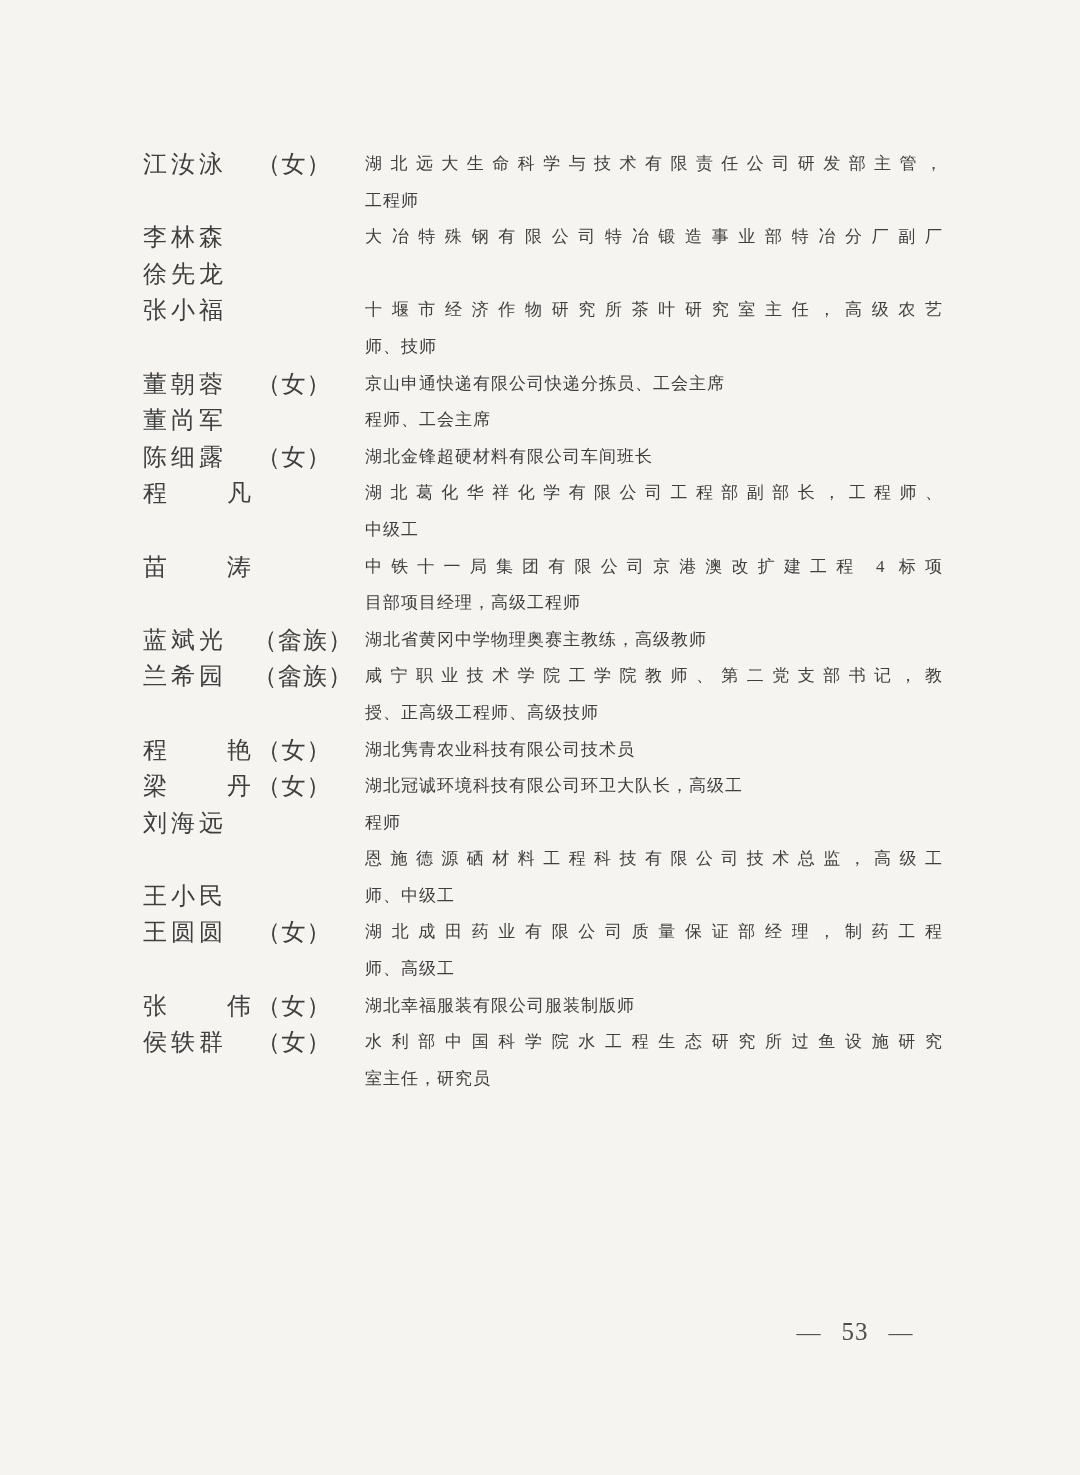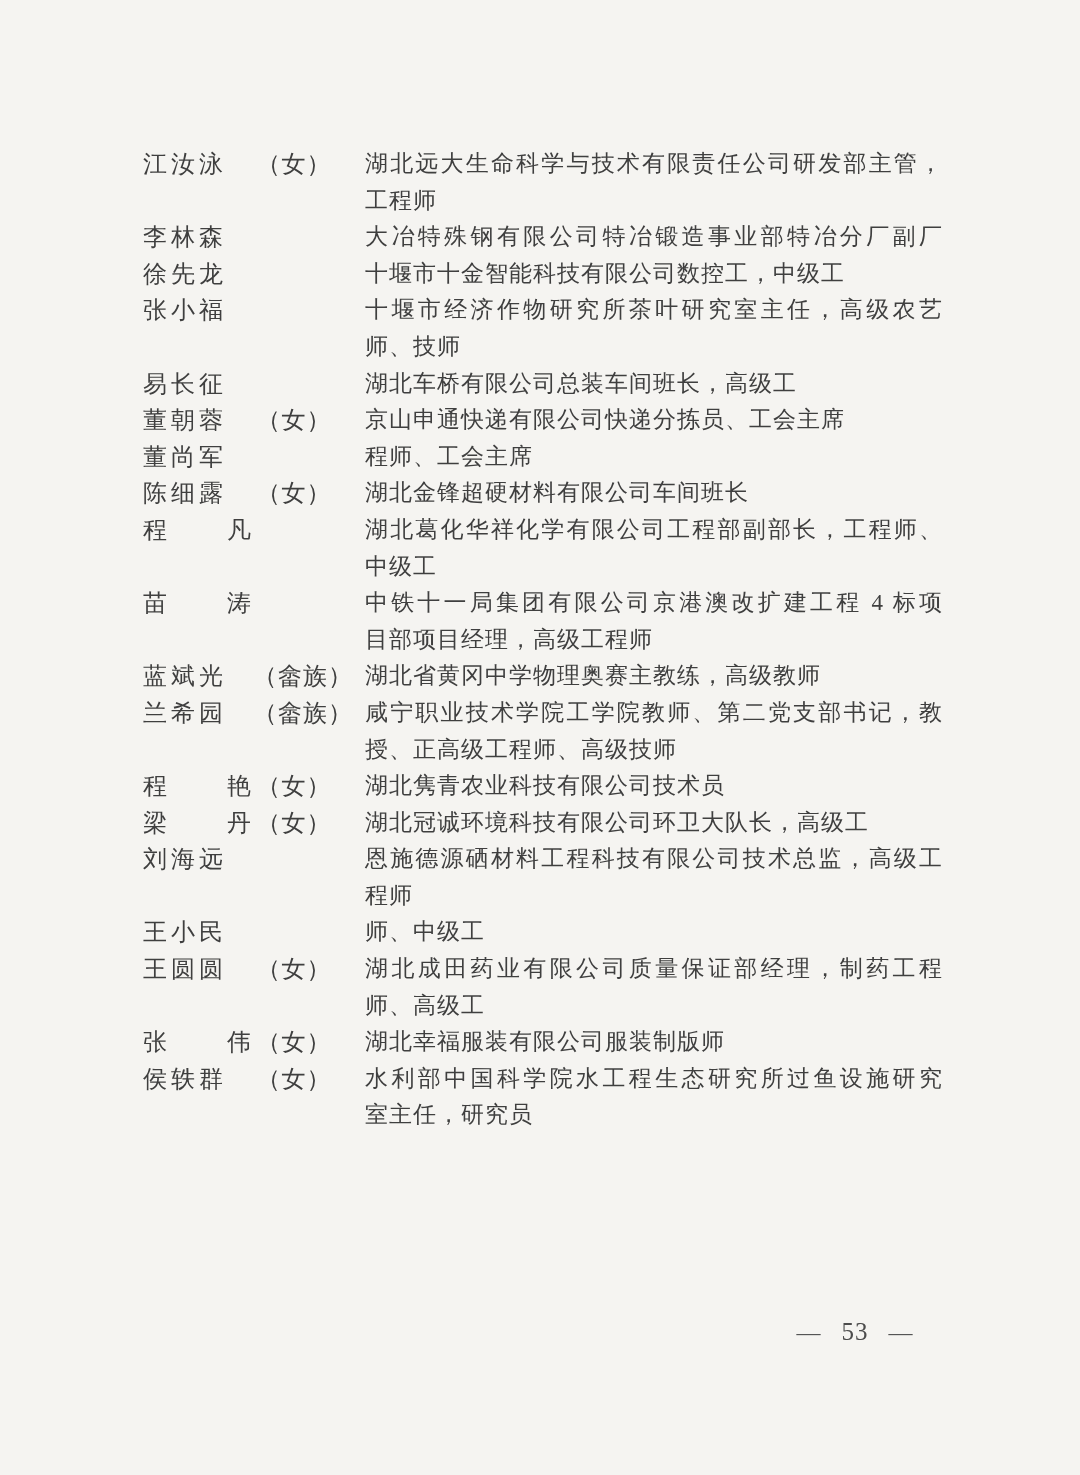--- a/index.html
+++ b/index.html
@@ -48,21 +48,21 @@
     text-align: center;
     white-space: nowrap;
     overflow: visible;
   }
   .desc {
     margin-left: 30px;
     width: 578px;
     flex: 0 0 578px;
   }
   .line {
-    font-size: 23px;
+    font-size: 17px;
     letter-spacing: 1px;
     line-height: 36.6px;
   }
   .line.stretch {
     text-align: justify;
     text-align-last: justify;
     text-justify: inter-character;
     white-space: nowrap;
   }
   .footer {
@@ -99,40 +99,30 @@
       <div class="entry">
     <div class="name">李林森</div>
     <div class="tag"></div>
     <div class="desc">
           <div class="line stretch">大冶特殊钢有限公司特冶锻造事业部特冶分厂副厂</div>
         </div>
   </div>
       <div class="entry">
     <div class="name">徐先龙</div>
     <div class="tag"></div>
-    <div class="desc">
-          <div class="line">十堰市十金智能科技有限公司数控工，中级工</div>
-        </div>
   </div>
       <div class="entry">
     <div class="name">张小福</div>
     <div class="tag"></div>
     <div class="desc">
           <div class="line stretch">十堰市经济作物研究所茶叶研究室主任，高级农艺</div>
           <div class="line">师、技师</div>
         </div>
   </div>
       <div class="entry">
-    <div class="name">易长征</div>
-    <div class="tag"></div>
-    <div class="desc">
-          <div class="line">湖北车桥有限公司总装车间班长，高级工</div>
-        </div>
-  </div>
-      <div class="entry">
     <div class="name">董朝蓉</div>
     <div class="tag">（女）</div>
     <div class="desc">
           <div class="line">京山申通快递有限公司快递分拣员、工会主席</div>
         </div>
   </div>
       <div class="entry">
     <div class="name">董尚军</div>
     <div class="tag"></div>
     <div class="desc">
@@ -188,22 +178,22 @@
     <div class="name">梁　　丹</div>
     <div class="tag">（女）</div>
     <div class="desc">
           <div class="line">湖北冠诚环境科技有限公司环卫大队长，高级工</div>
         </div>
   </div>
       <div class="entry">
     <div class="name">刘海远</div>
     <div class="tag"></div>
     <div class="desc">
+          <div class="line">程师</div>
           <div class="line stretch">恩施德源硒材料工程科技有限公司技术总监，高级工</div>
-          <div class="line">程师</div>
         </div>
   </div>
       <div class="entry">
     <div class="name">王小民</div>
     <div class="tag"></div>
     <div class="desc">
           <div class="line">师、中级工</div>
         </div>
   </div>
       <div class="entry">

